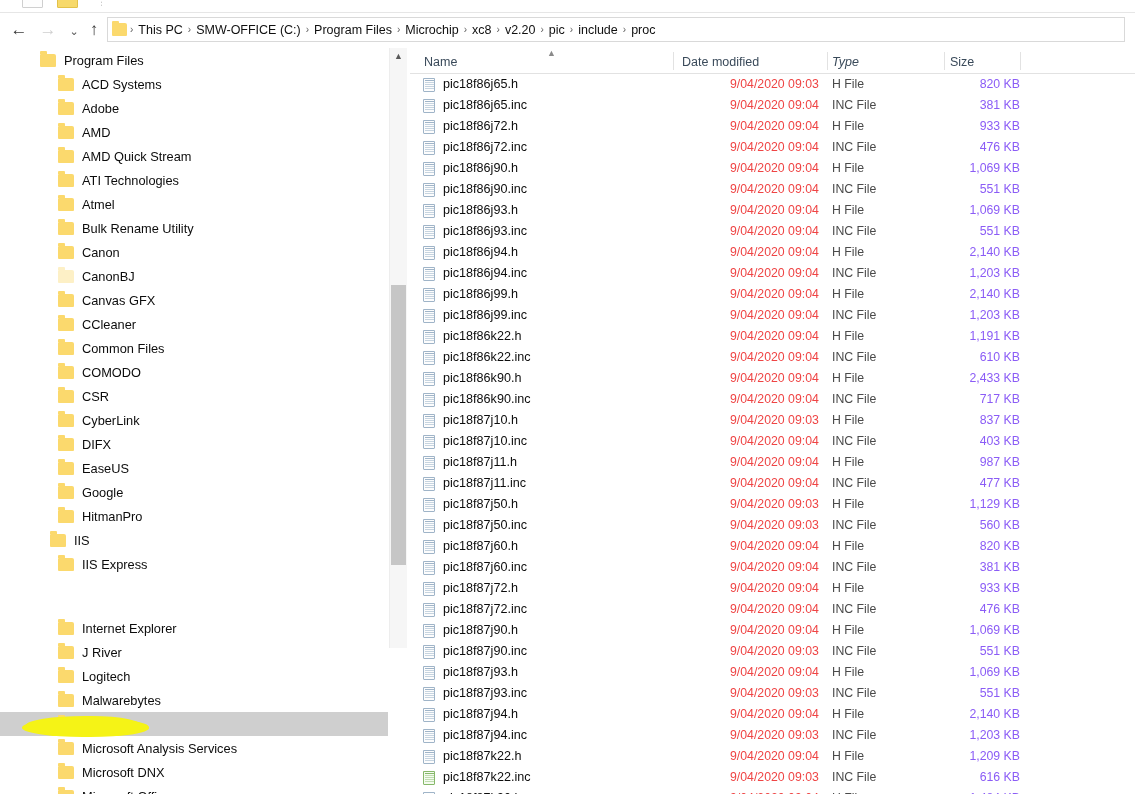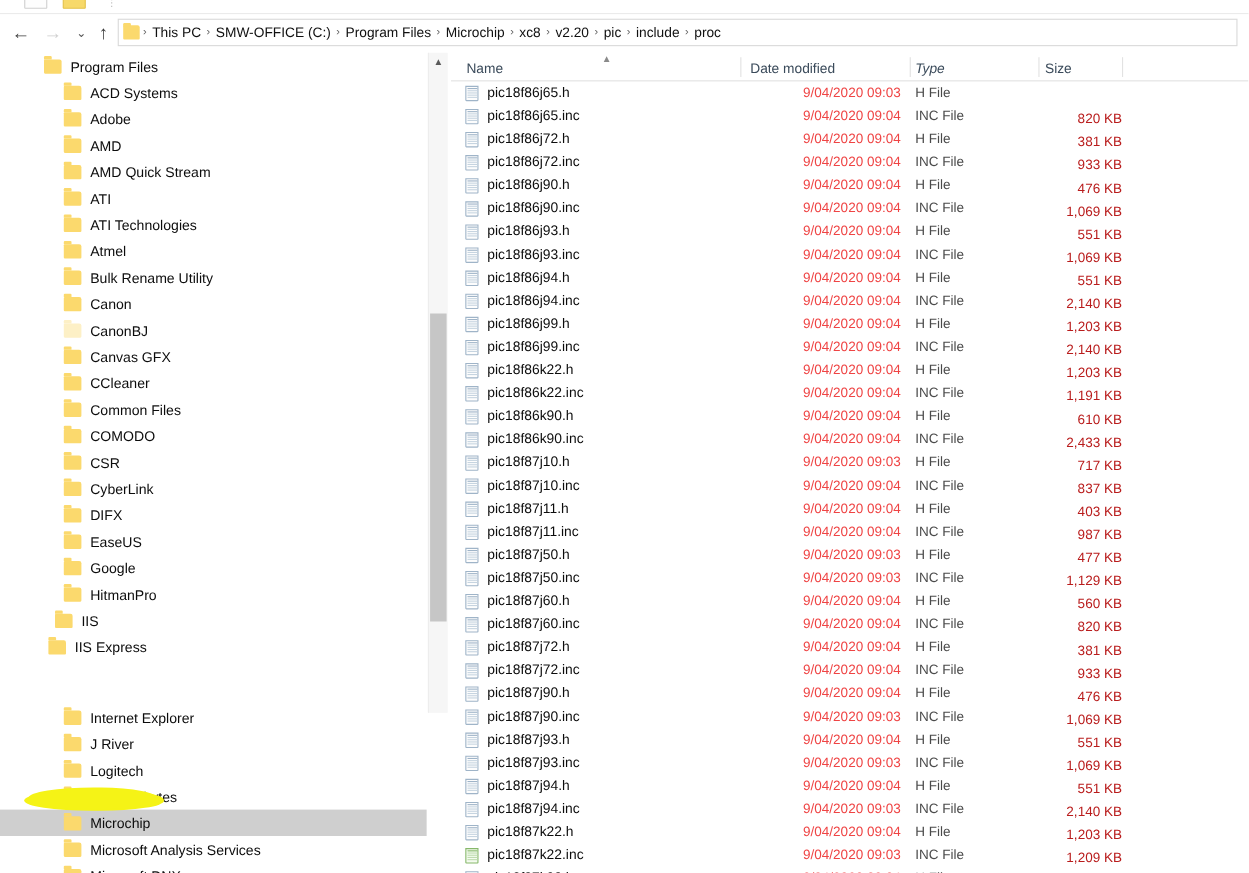--- a/index.html
+++ b/index.html
@@ -152,21 +152,21 @@
     position: absolute; left: 272px; top: 0; height: 21px; line-height: 21px;
     font-size: 12.3px; color: #ef4444; white-space: nowrap; margin-left: 48px;
   }
   .cell-type {
     position: absolute; left: 422px; top: 0; height: 21px; line-height: 21px;
     font-size: 12.3px; color: #4a4a4a; white-space: nowrap;
   }
   .cell-size {
     position: absolute; left: 470px; top: 0; width: 140px;
     height: 21px; line-height: 21px; text-align: right;
-    font-size: 12.3px; color: #b91c1c; white-space: nowrap; margin-top: 24px;
+    font-size: 12.3px; color: #8b5cf6; white-space: nowrap;
   }
 
   
   #marker {
     position: absolute; left: 22px; top: 718px;
     width: 127px; height: 19px;
     background: #f5f316;
     border-radius: 48% 46% 47% 49% / 52% 50% 48% 50%;
     z-index: 1; pointer-events: none;
   }
@@ -231,24 +231,20 @@
     <div class="tree-row" style="padding-left: 58px;">
       <span class="tree-folder"></span>
       <span>AMD</span>
     </div>
     <div class="tree-row" style="padding-left: 58px;">
       <span class="tree-folder"></span>
       <span>AMD Quick Stream</span>
     </div>
     <div class="tree-row" style="padding-left: 58px;">
       <span class="tree-folder"></span>
-      <span>ATI</span>
-    </div>
-    <div class="tree-row" style="padding-left: 58px;">
-      <span class="tree-folder"></span>
       <span>ATI Technologies</span>
     </div>
     <div class="tree-row" style="padding-left: 58px;">
       <span class="tree-folder"></span>
       <span>Atmel</span>
     </div>
     <div class="tree-row" style="padding-left: 58px;">
       <span class="tree-folder"></span>
       <span>Bulk Rename Utility</span>
     </div>
@@ -297,21 +293,21 @@
       <span>Google</span>
     </div>
     <div class="tree-row" style="padding-left: 58px;">
       <span class="tree-folder"></span>
       <span>HitmanPro</span>
     </div>
     <div class="tree-row" style="padding-left: 34px; margin-left: 16px;">
       <span class="tree-folder"></span>
       <span>IIS</span>
     </div>
-    <div class="tree-row" style="padding-left: 44px;">
+    <div class="tree-row" style="padding-left: 58px;">
       <span class="tree-folder"></span>
       <span>IIS Express</span>
     </div>
     <div class="tree-row" style="padding-left: 58px; margin-top: 40px;">
       <span class="tree-folder"></span>
       <span>Internet Explorer</span>
     </div>
     <div class="tree-row" style="padding-left: 58px;">
       <span class="tree-folder"></span>
       <span>J River</span>

